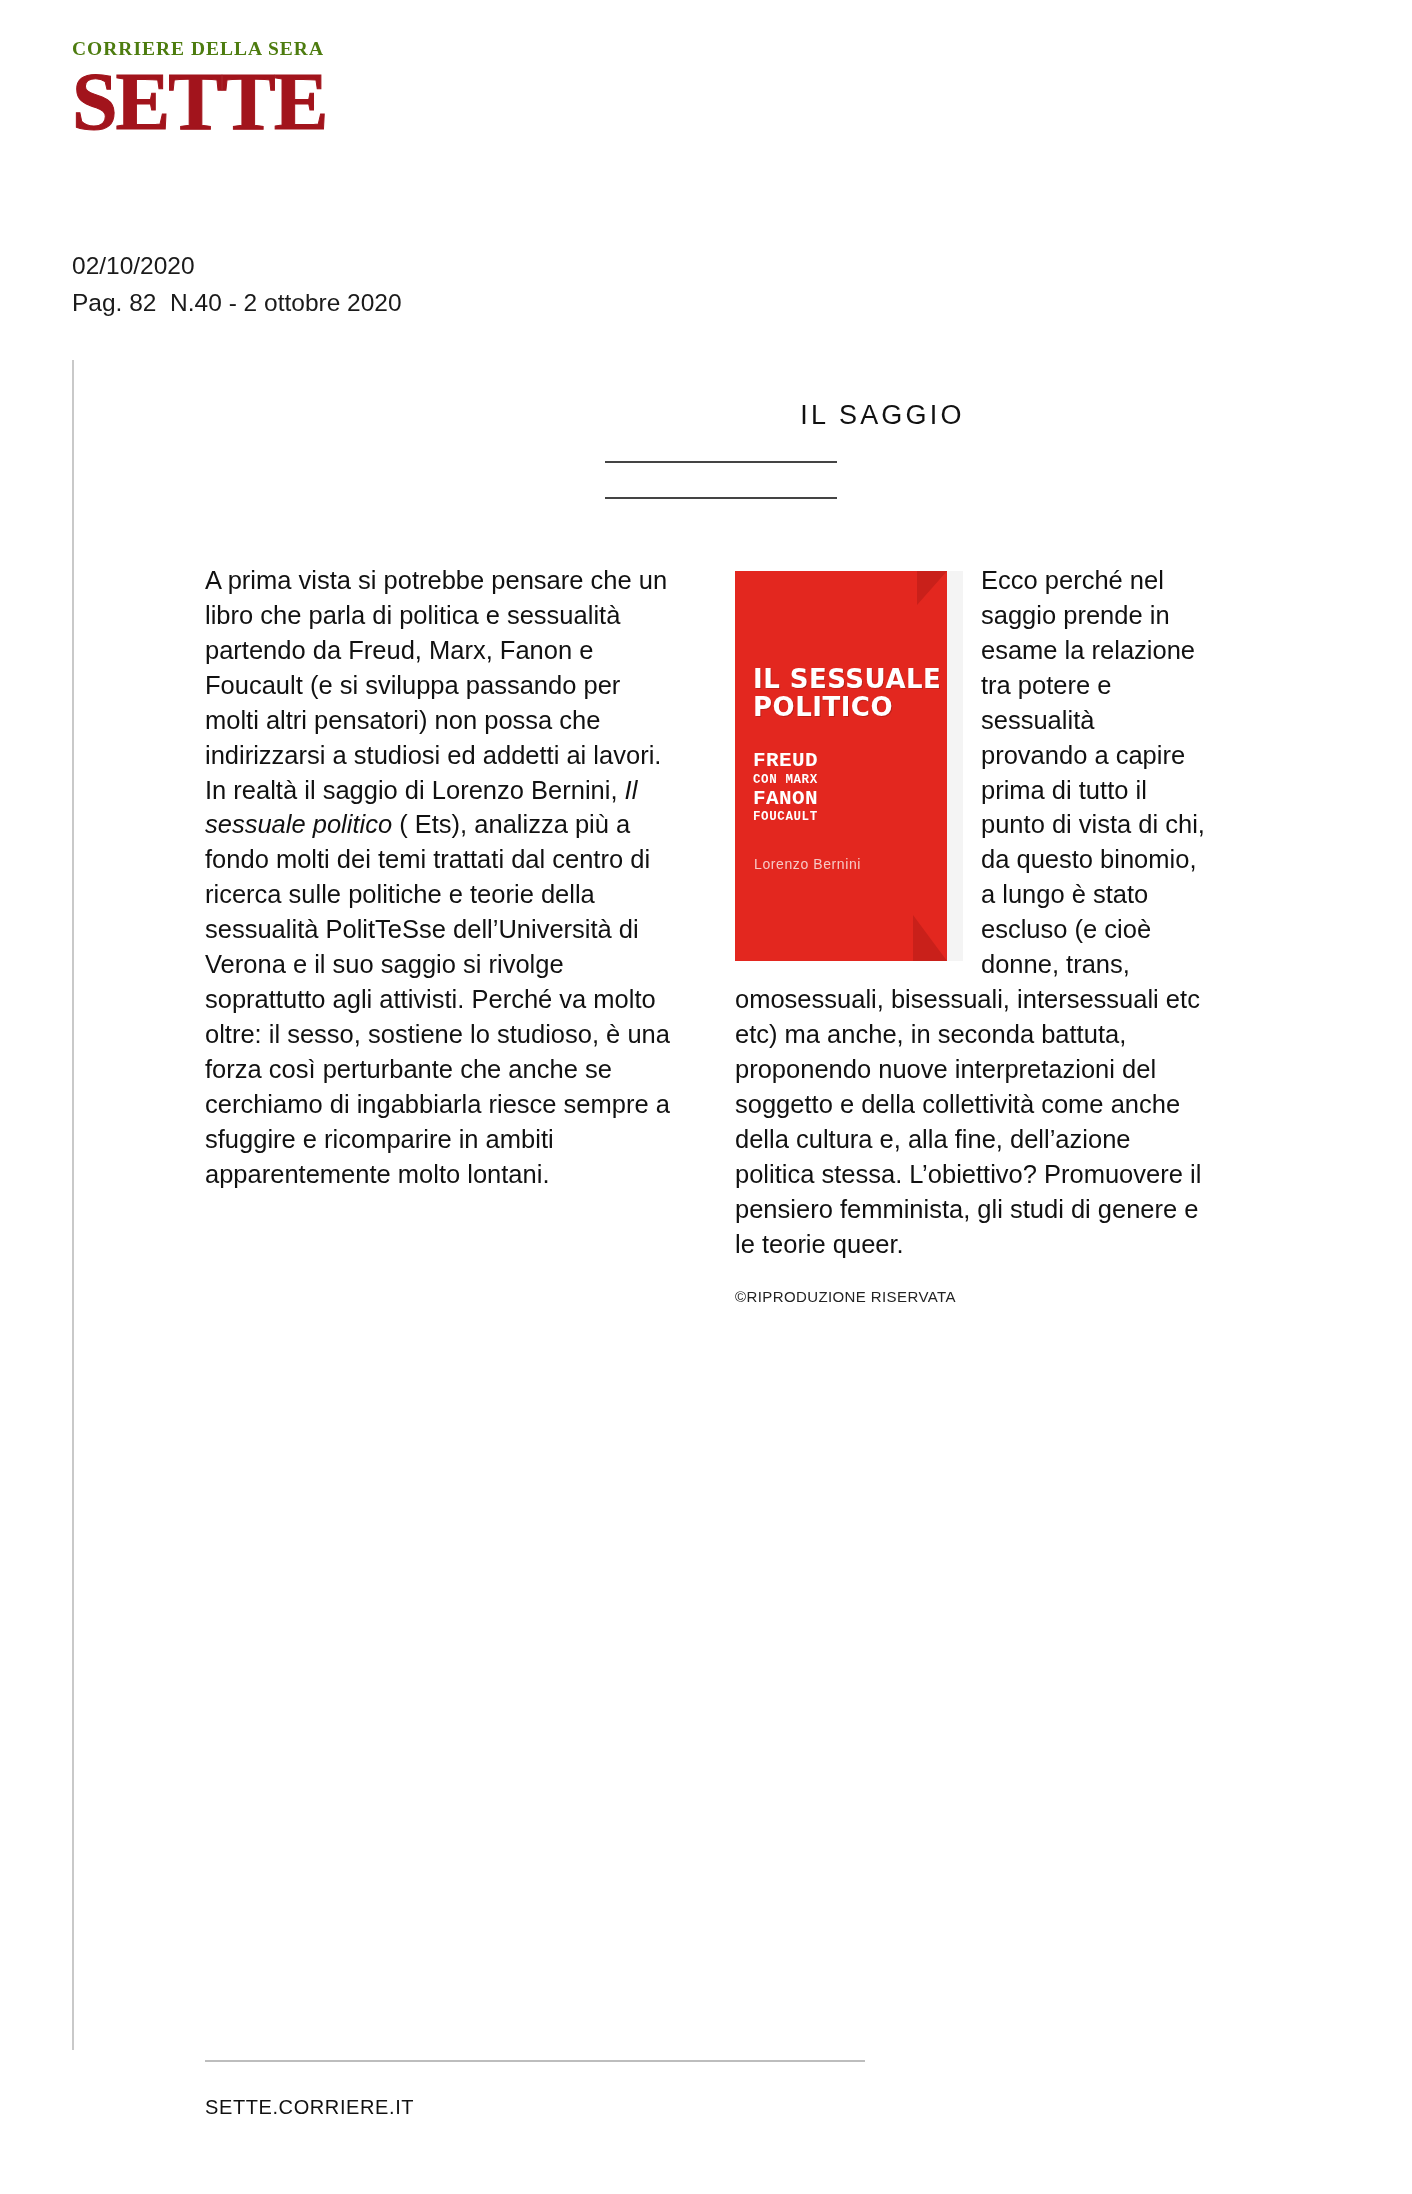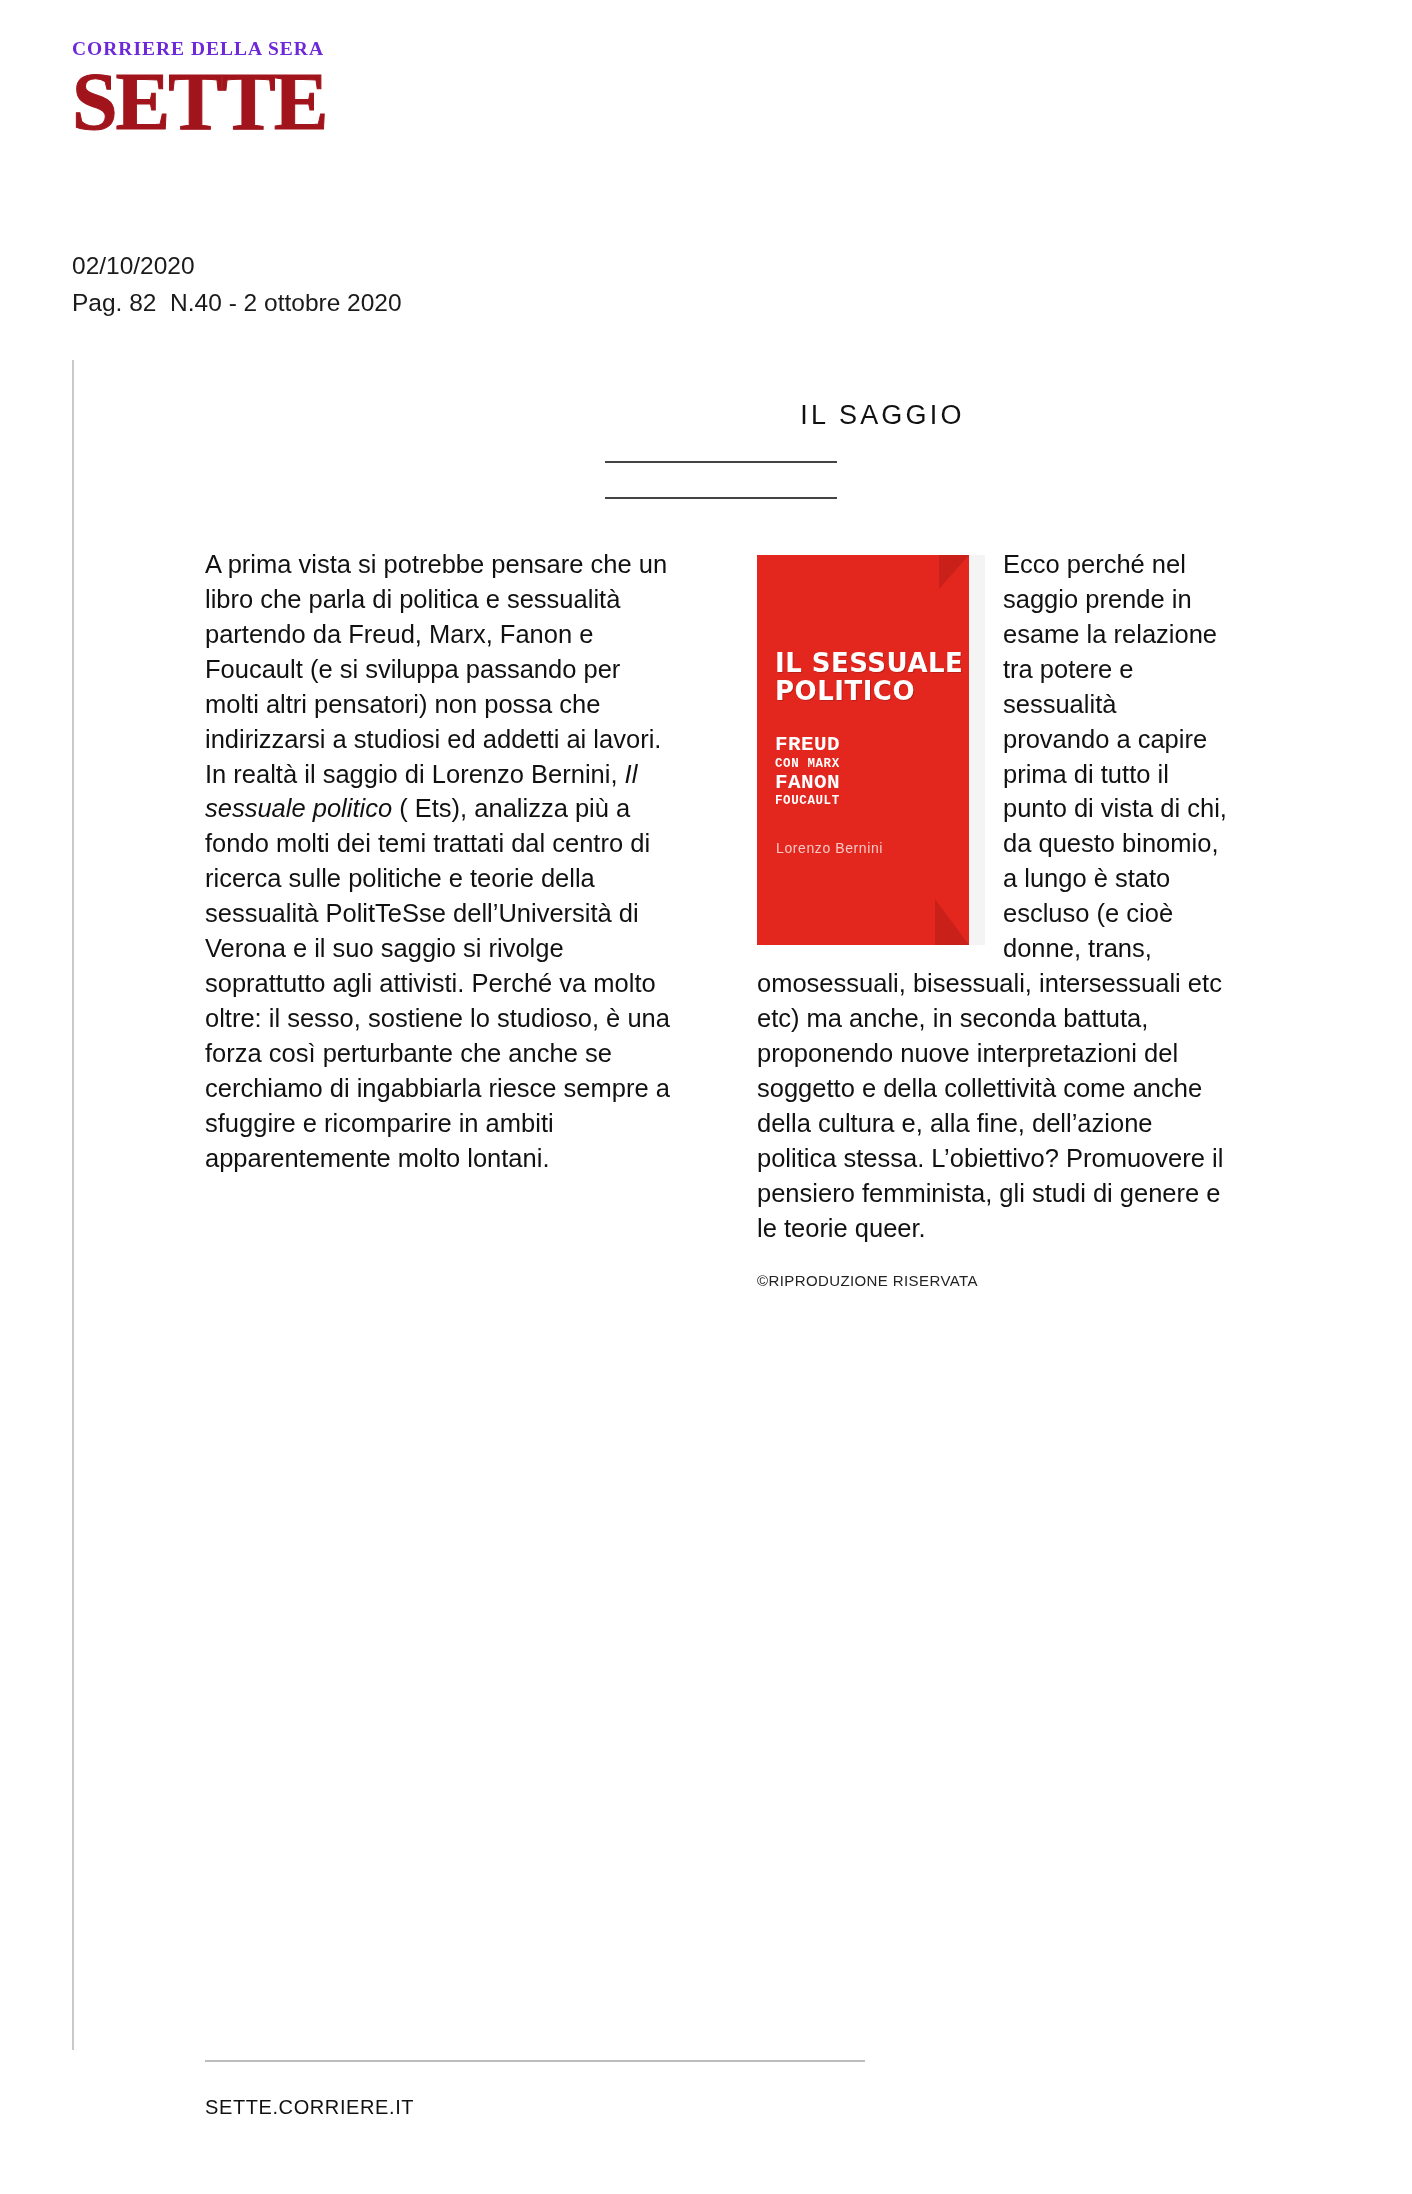--- a/index.html
+++ b/index.html
@@ -20,21 +20,21 @@
     position: absolute;
     left: 72px;
     top: 38px;
     width: 290px;
   }
   .masthead-kicker {
     font-family: "Liberation Serif", serif;
     font-weight: bold;
     font-size: 19.5px;
     letter-spacing: 1.0px;
-    color: #6d28d9;
+    color: #4d7c0f;
     white-space: nowrap;
   }
   .masthead-logo {
     margin-top: 4px;
     font-family: Liberation Serif, serif;
     font-weight: bold;
     font-size: 82px;
     line-height: 0.92;
     letter-spacing: -2px;
     color: #a2141c;
@@ -92,23 +92,23 @@
     color: #000;
     letter-spacing: -0.3px;
     padding-left: 250px;
   }
   .rule-short.below {
     margin: 34px 0 0 400px;
   }
 
   
   .cols {
-    margin-top: 48px;
+    margin-top: 64px;
     display: flex;
-    gap: 82px;
+    gap: 60px;
   }
   .col {
     width: 470px;
     font-size: 25.5px;
     line-height: 1.37;
     color: #111;
   }
   .col p { margin: 0; }
   .col i { font-style: italic; }
 

